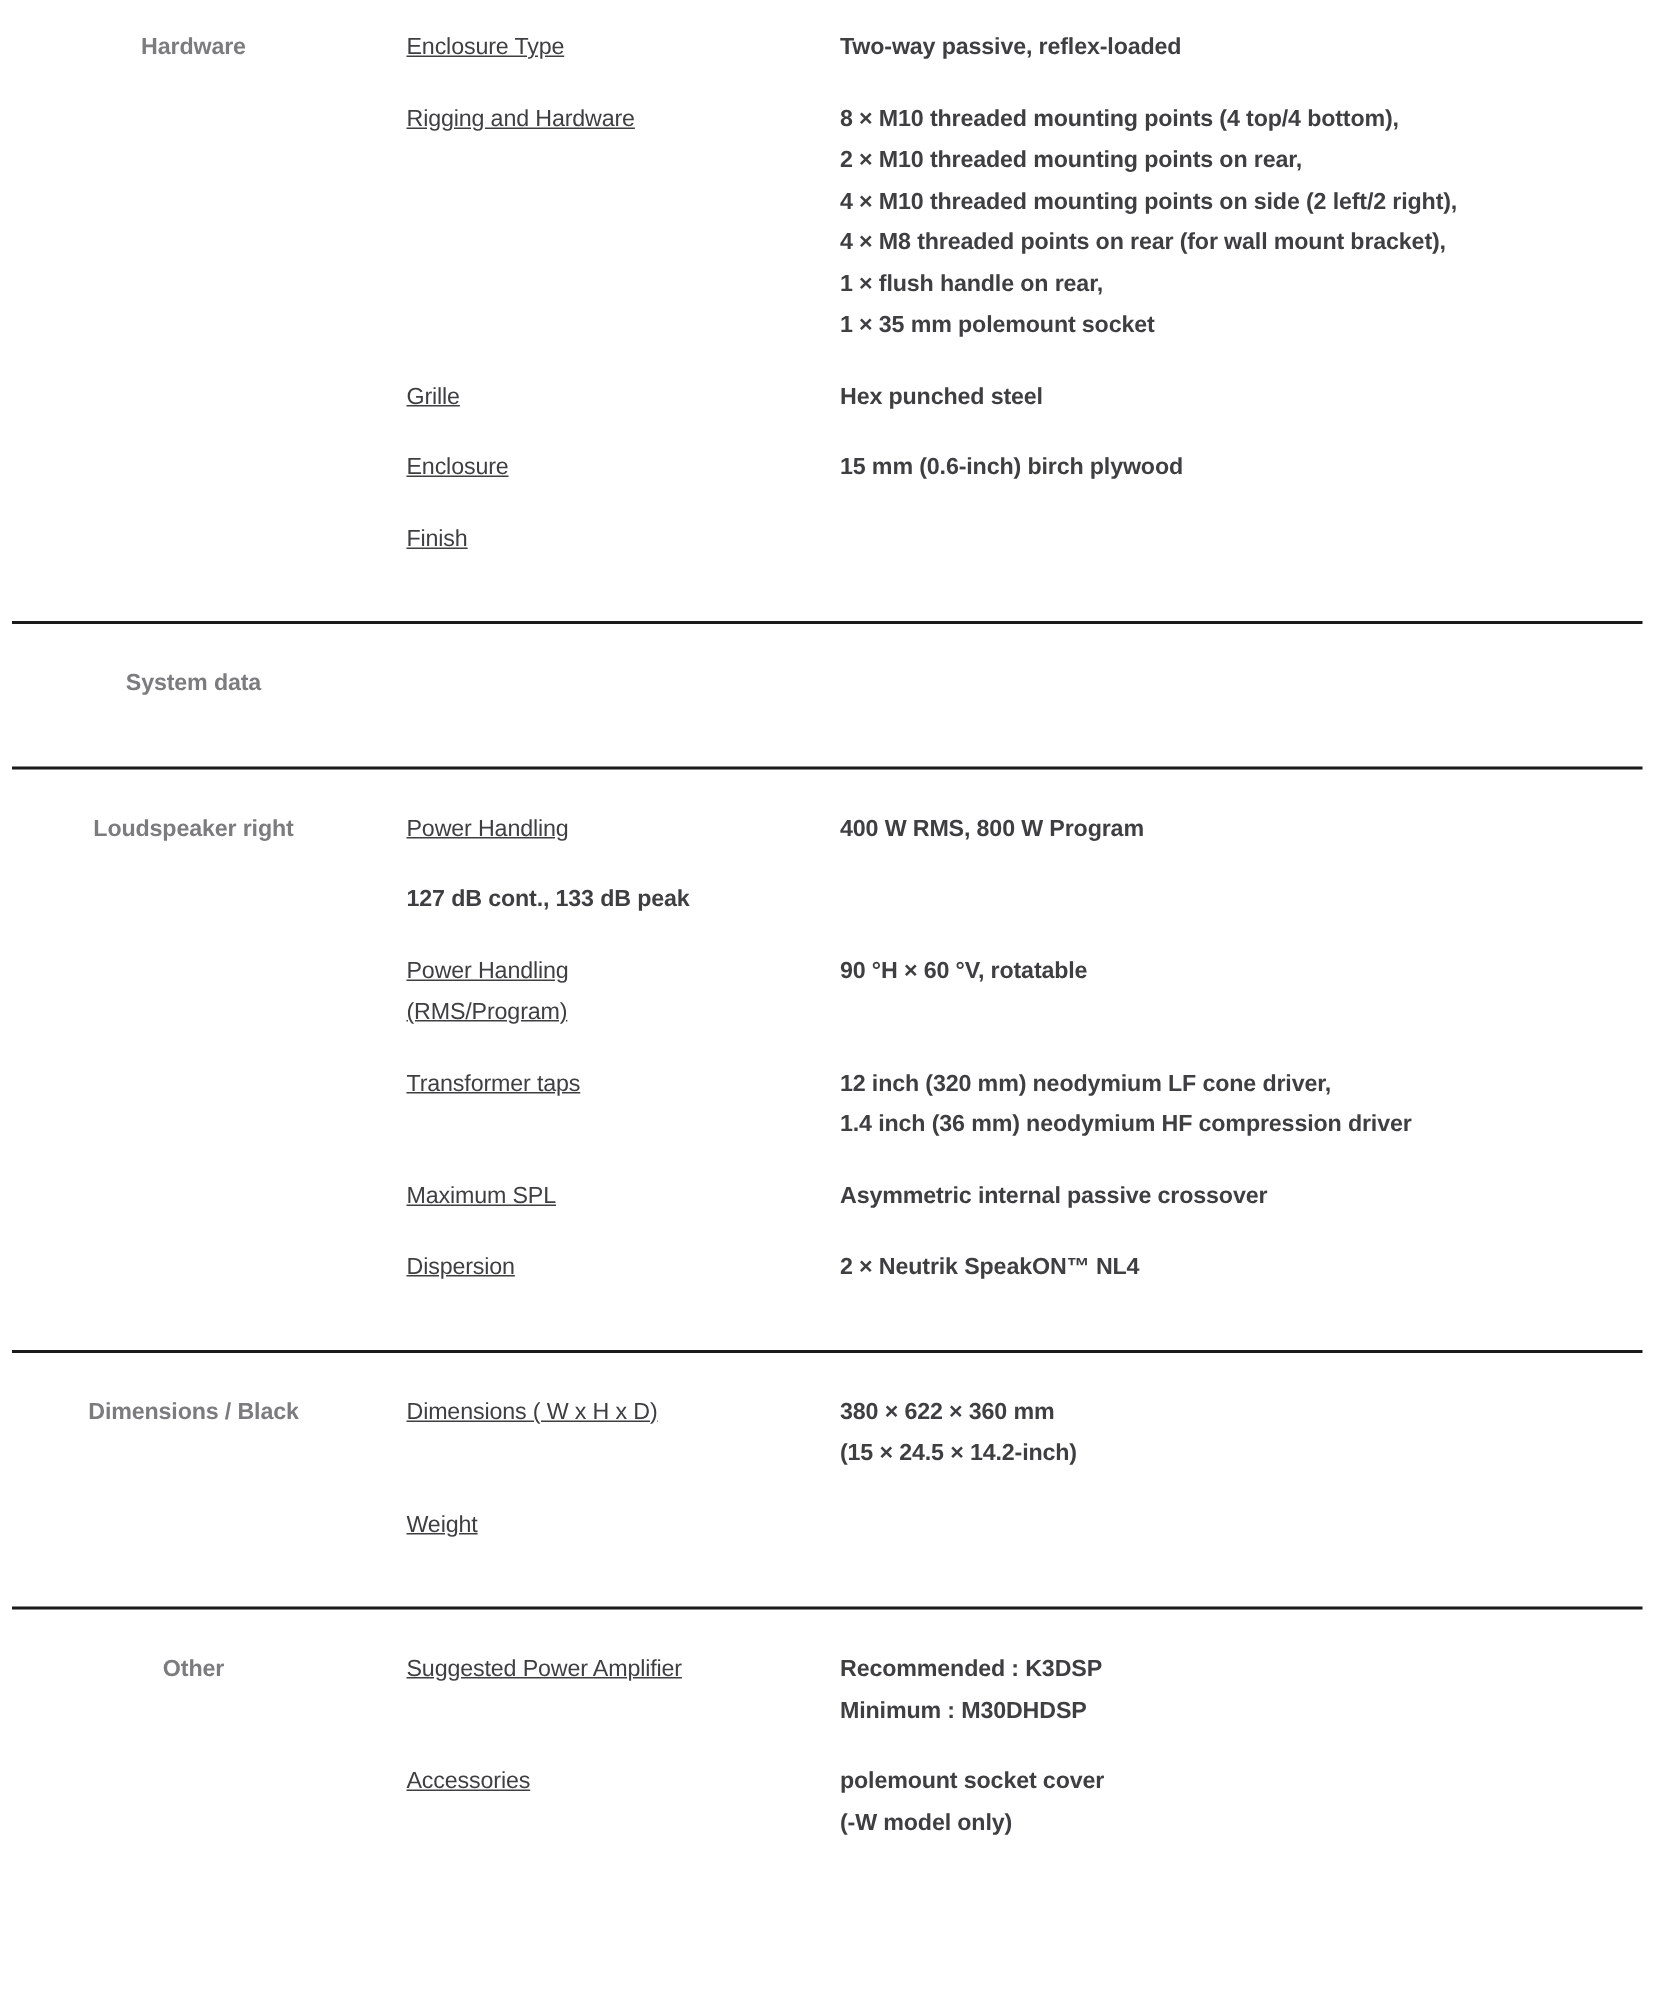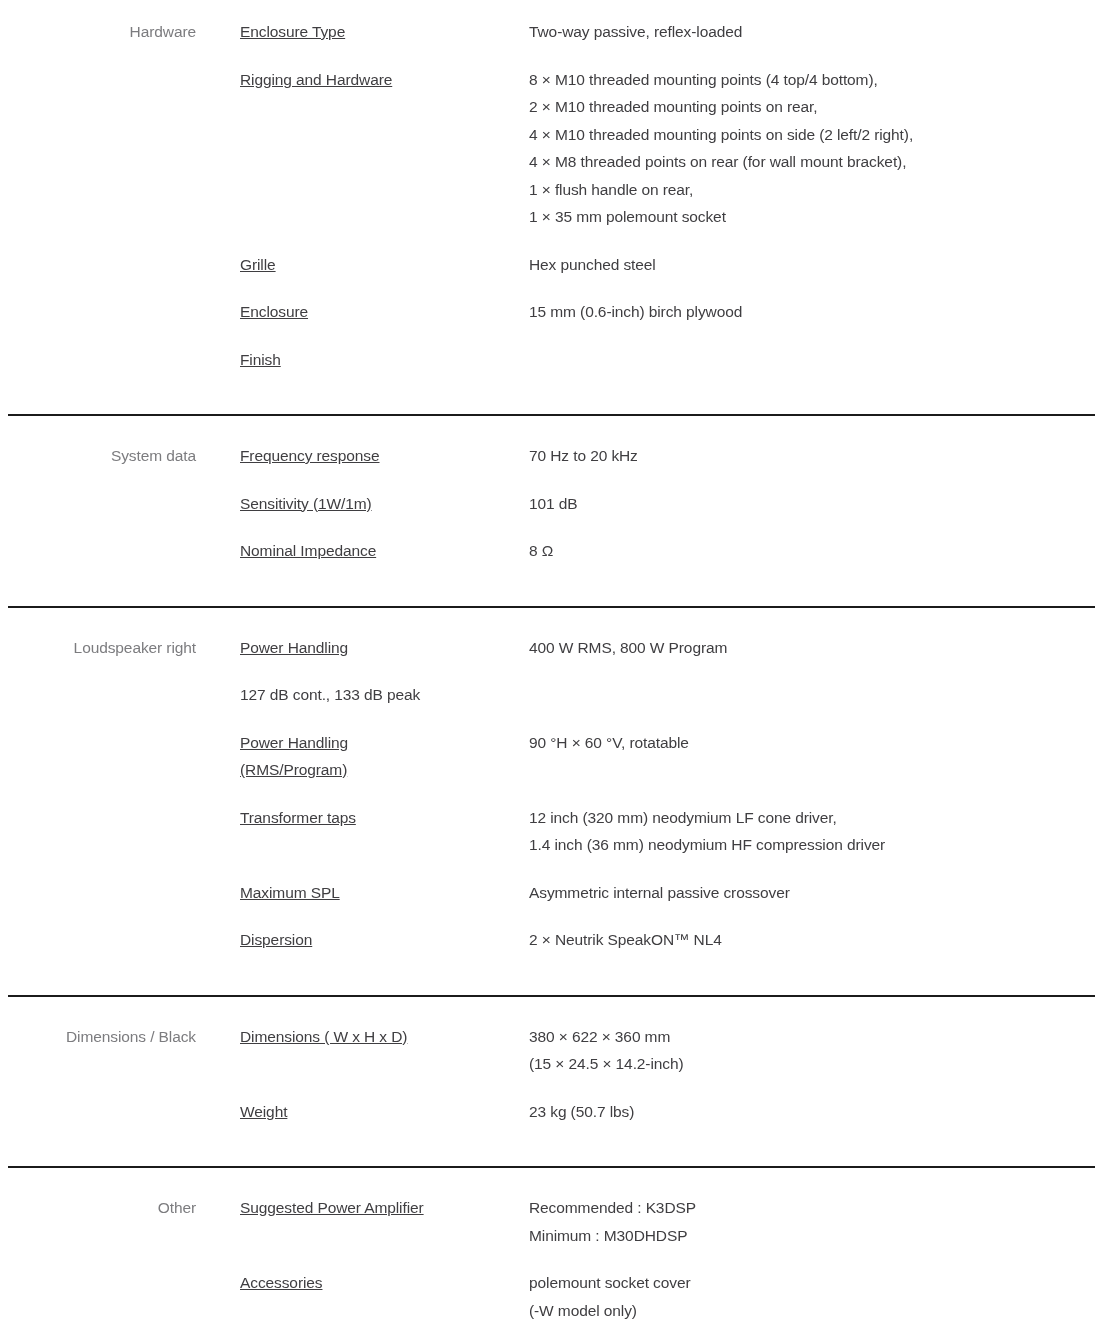--- a/index.html
+++ b/index.html
@@ -26,24 +26,25 @@
     display: flex;
     align-items: flex-start;
     padding-bottom: 41px;
   }
   .section.subsequent {
     padding-top: 26px;
   }
   .section-title {
     width: 196px;
     flex: 0 0 196px;
-    text-align: right;
-    font-weight: normal;
+    text-align: center;
+    font-weight: bold;
     color: #7c7c7f;
     white-space: pre-line;
+    padding-left: 31px;
   }
   .rows {
     flex: 1 1 auto;
     padding-left: 44px;
   }
   .row {
     display: flex;
     align-items: flex-start;
     margin-bottom: 20px;
   }
@@ -53,20 +54,21 @@
   }
   .label {
     width: 289px;
     flex: 0 0 289px;
     white-space: pre-line;
     text-decoration: underline;
   }
   .value {
     flex: 1 1 auto;
     white-space: pre-line;
+    font-weight: bold;
   }
   .divider {
     height: 0;
     border-top: 2px solid #1b1b1b;
     margin: 0 14px 0 8px;
   }
 </style>
 </head>
 <body>
 
@@ -99,34 +101,20 @@
       <div class="row">
         <div class="label">Finish</div>
       </div>
     </div>
   </div>
 
   <div class="divider"></div>
 
   <div class="section subsequent">
     <div class="section-title">System data</div>
-    <div class="rows">
-      <div class="row">
-        <div class="label">Frequency response</div>
-        <div class="value">70 Hz to 20 kHz</div>
-      </div>
-      <div class="row">
-        <div class="label">Sensitivity (1W/1m)</div>
-        <div class="value">101 dB</div>
-      </div>
-      <div class="row">
-        <div class="label">Nominal Impedance</div>
-        <div class="value">8 Ω</div>
-      </div>
-    </div>
   </div>
 
   <div class="divider"></div>
 
   <div class="section subsequent">
     <div class="section-title">Loudspeaker right</div>
     <div class="rows">
       <div class="row">
         <div class="label">Power Handling</div>
         <div class="value">400 W RMS, 800 W Program</div>
@@ -160,21 +148,20 @@
   <div class="section subsequent">
     <div class="section-title">Dimensions / Black</div>
     <div class="rows">
       <div class="row">
         <div class="label">Dimensions ( W x H x D)</div>
         <div class="value">380 × 622 × 360 mm
 (15 × 24.5 × 14.2-inch)</div>
       </div>
       <div class="row">
         <div class="label">Weight</div>
-        <div class="value">23 kg (50.7 lbs)</div>
       </div>
     </div>
   </div>
 
   <div class="divider"></div>
 
   <div class="section subsequent">
     <div class="section-title">Other</div>
     <div class="rows">
       <div class="row">

